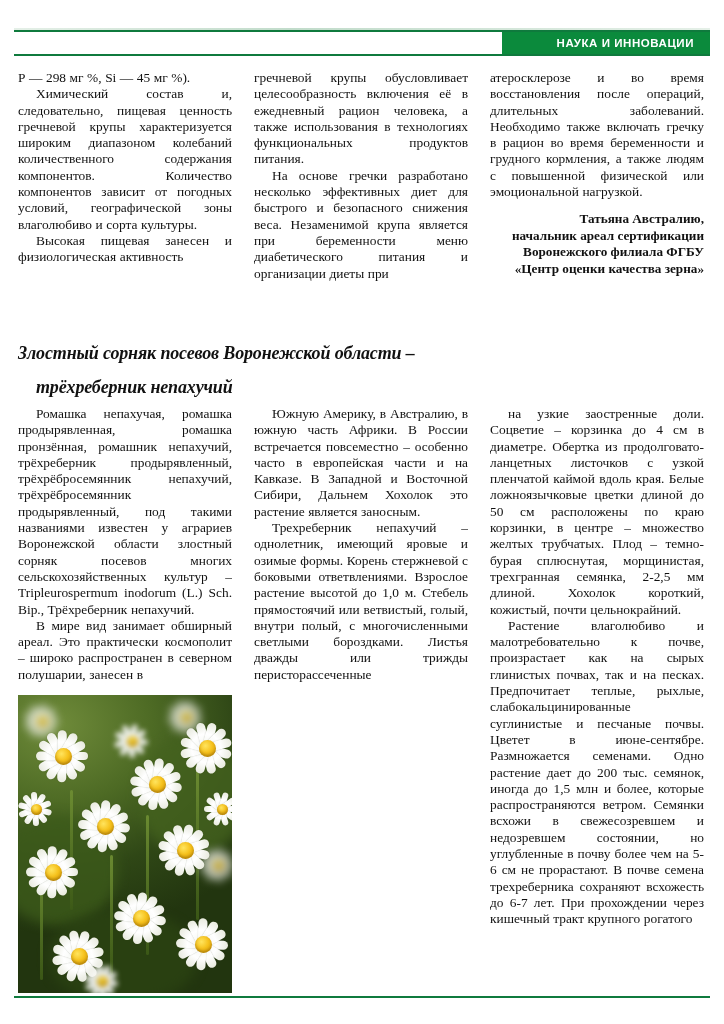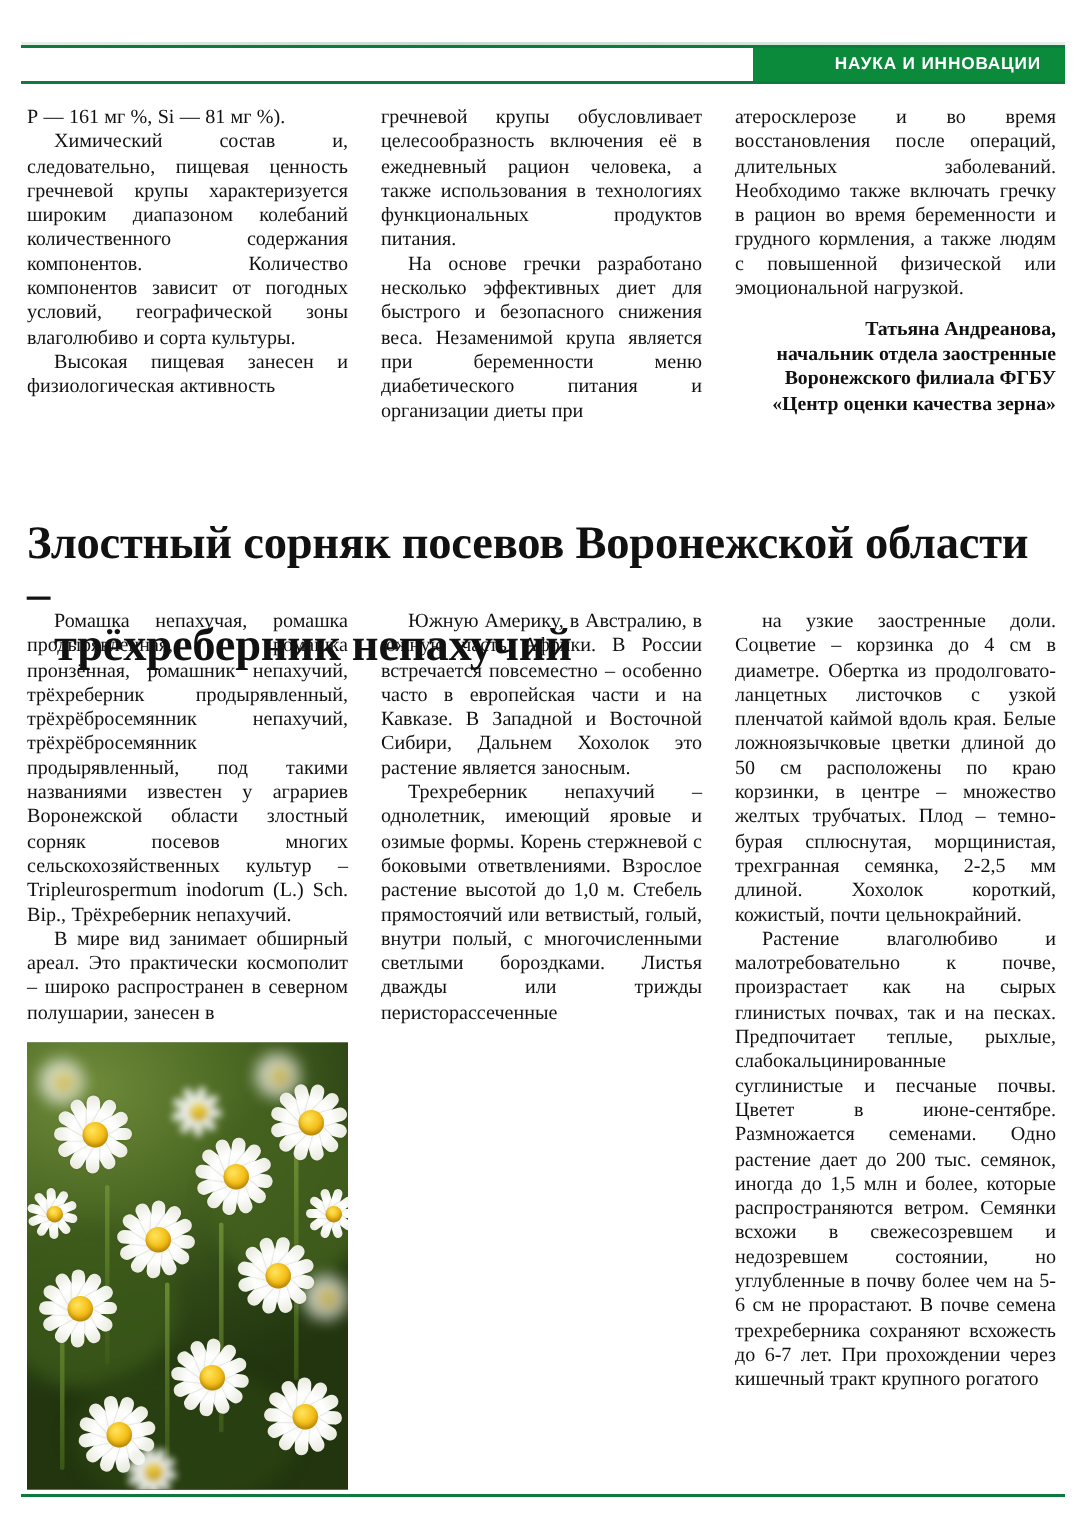--- a/index.html
+++ b/index.html
@@ -97,24 +97,25 @@
     line-height: 16.4px;
     text-align: right;
   }
 
   
   .headline {
     position: absolute;
     left: 18px;
     top: 324px;
     width: 690px;
-    font-size: 31px;
+    font-size: 18px;
     line-height: 34px;
     font-weight: bold;
     letter-spacing: -.15px;
+    font-style: italic;
   }
   .headline .line2 { padding-left: 18px; display: block; }
 
   
   #main-article { top: 406px; }
 
   
   .photo {
     position: relative;
     width: 214px;
@@ -208,33 +209,33 @@
 <body>
 
 <div class="page">
 
   <div class="rubric-bar">
     <div class="rubric-chip">НАУКА И ИННОВАЦИИ</div>
   </div>
 
   <div class="cols" id="top-article">
     <div class="col">
-      <p class="noindent">Р — 161 мг %, Si — 81 мг %).</p>
+      <p class="noindent">Р — 298 мг %, Si — 45 мг %).</p>
       <p>Химический состав и, следовательно, пищевая ценность гречневой крупы характеризуется широким диапазоном колебаний количественного содержания компонентов. Количество компонентов зависит от погодных условий, географической зоны влаголюбиво и сорта культуры.</p>
       <p>Высокая пищевая занесен и физиологическая активность</p>
     </div>
     <div class="col">
       <p class="noindent">гречневой крупы обусловливает целесообразность включения её в ежедневный рацион человека, а также использования в технологиях функциональных продуктов питания.</p>
       <p>На основе гречки разработано несколько эффективных диет для быстрого и безопасного снижения веса. Незаменимой крупа является при беременности меню диабетического питания и организации диеты при</p>
     </div>
     <div class="col">
       <p class="noindent">атеросклерозе и во время восстановления после операций, длительных заболеваний. Необходимо также включать гречку в рацион во время беременности и грудного кормления, а также людям с повышенной физической или эмоциональной нагрузкой.</p>
       <div class="signature">
-        <div>Татьяна Андреанова,</div>
-        <div>начальник отдела заостренные</div>
+        <div>Татьяна Австралию,</div>
+        <div>начальник ареал сертификации</div>
         <div>Воронежского филиала ФГБУ</div>
         <div>«Центр оценки качества зерна»</div>
       </div>
     </div>
   </div>
 
   <h1 class="headline">
     <span>Злостный сорняк посевов Воронежской области –</span>
     <span class="line2">трёхреберник непахучий</span>
   </h1>

